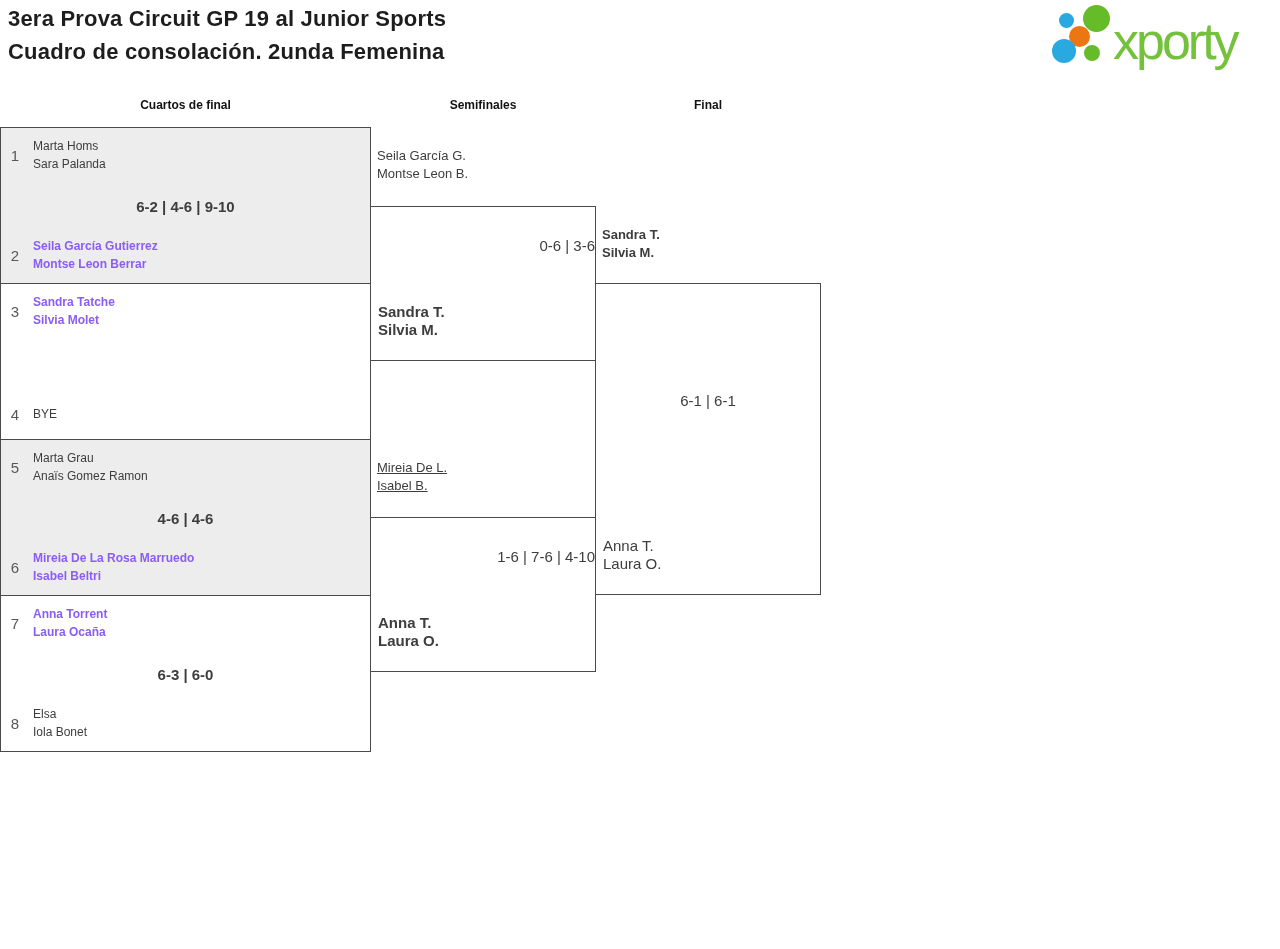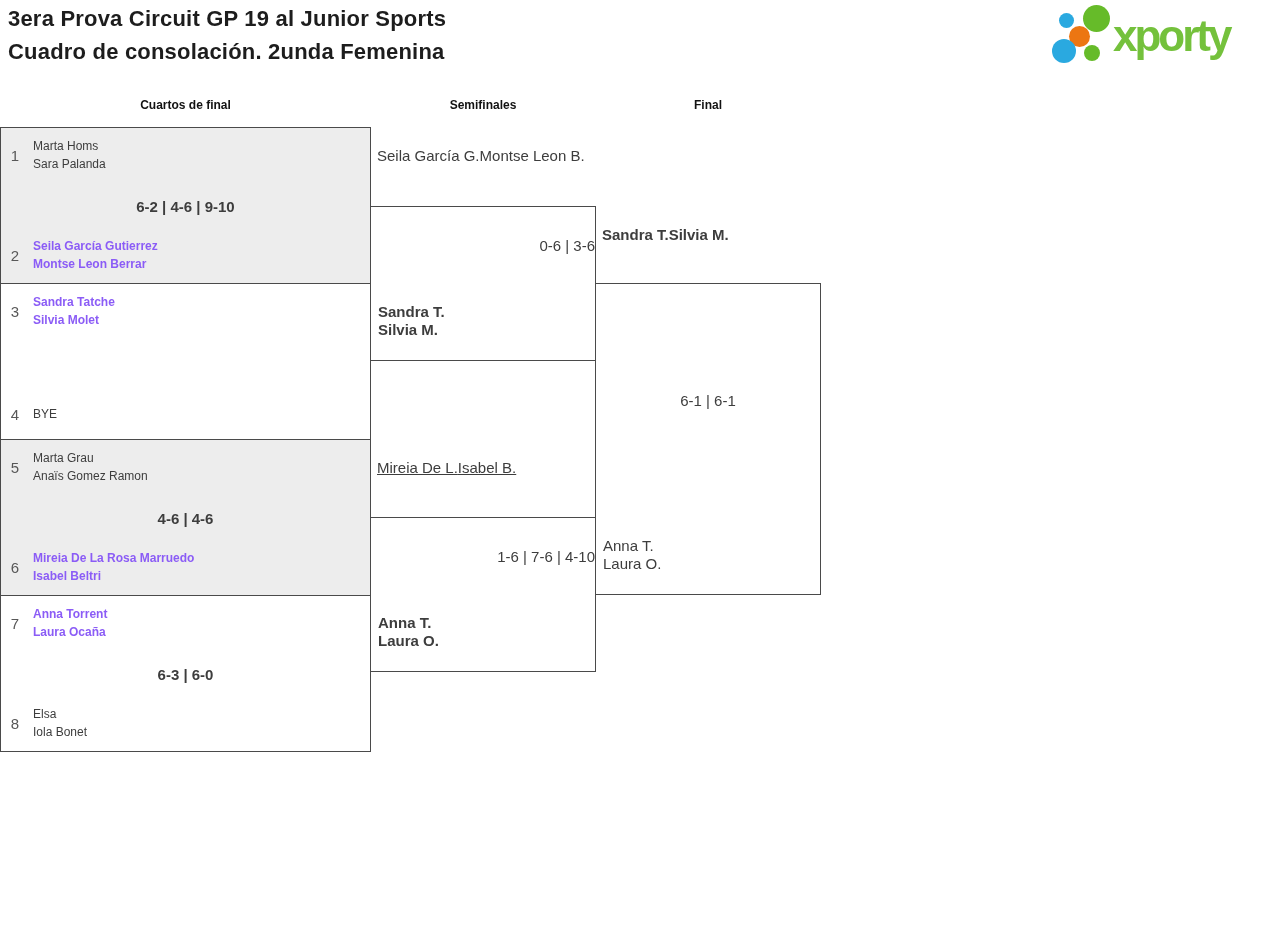--- a/index.html
+++ b/index.html
@@ -29,22 +29,22 @@
   .dot { position: absolute; border-radius: 50%; }
   .dot-blue-sm  { left: 9px;  top: 13px; width: 15px; height: 15px; background: #2aa9e0; }
   .dot-green-lg { left: 33px; top: 5px;  width: 27px; height: 27px; background: #66bb29; }
   .dot-orange   { left: 19px; top: 26px; width: 21px; height: 21px; background: #ec7612; }
   .dot-blue-lg  { left: 2px;  top: 39px; width: 24px; height: 24px; background: #2aa9e0; }
   .dot-green-sm { left: 34px; top: 45px; width: 16px; height: 16px; background: #66bb29; }
   .logo-text {
     position: absolute;
     left: 63px;
     top: 11px;
-    font-size: 44px;
-    font-weight: 700;
+    font-size: 52px;
+    font-weight: 400;
     letter-spacing: -3px;
     color: #74c13c;
   }
 
   
   .round-header {
     position: absolute;
     top: 98px;
     font-size: 12px;
     font-weight: 700;
@@ -108,22 +108,22 @@
     color: #3d3d3d;
   }
   .qf .score { top: 50%; transform: translateY(-50%); font-weight: bold; }
   .sf-box-1 .score, .sf-box-2 .score { top: 30px; text-align: right; }
   .final-box .score { top: 108px; }
 
   
   .float-label {
     position: absolute;
     display: flex;
-    flex-direction: row;
-    font-size: 15px;
+    flex-direction: column;
+    font-size: 13px;
     line-height: 18px;
     color: #3d3d3d;
   }
   .sf1-in { left: 377px; top: 147px; }
   .sf2-in { left: 377px; top: 459px; text-decoration: underline; }
   .final-win { left: 602px; top: 226px; }
   .box-label {
     position: absolute;
     left: 7px;
     bottom: 21px;

